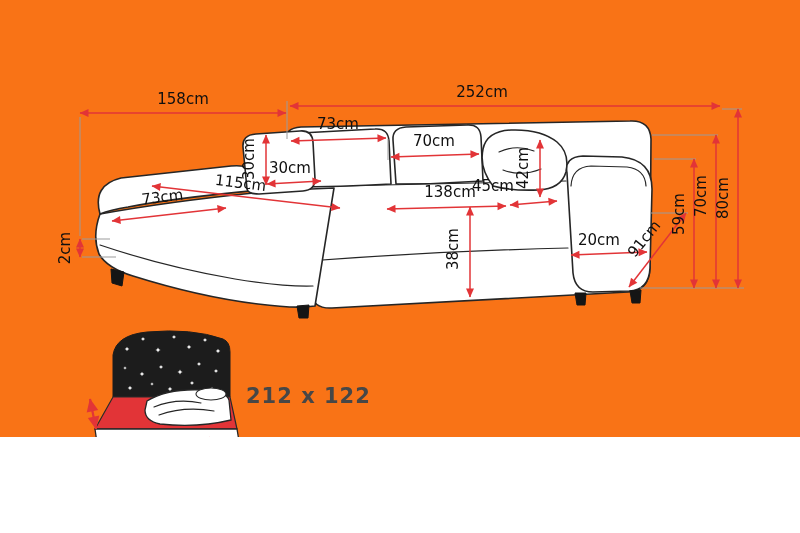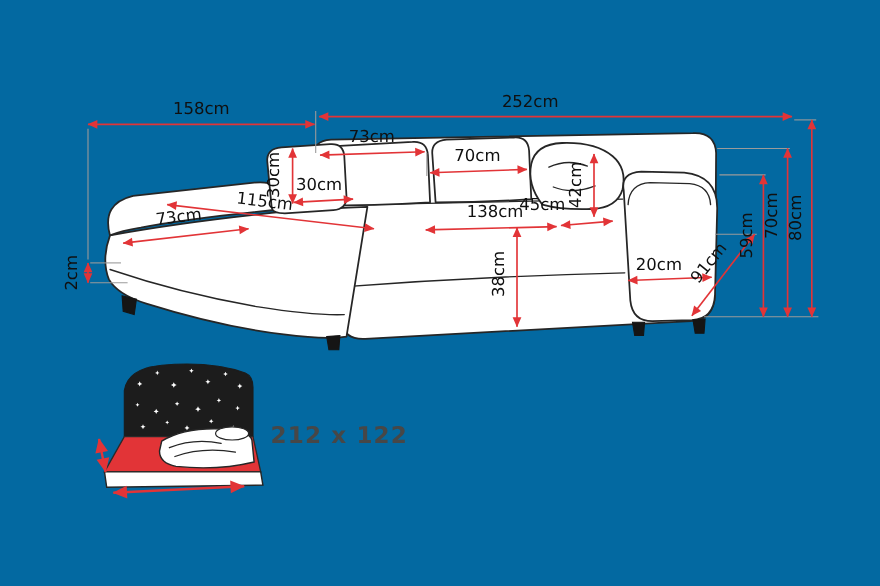--- a/index.html
+++ b/index.html
@@ -1,16 +1,16 @@
 <!DOCTYPE html>
 <html><head>
 <meta charset="utf-8">
 <style>
   html,body{margin:0;padding:0;background:#ffffff;}
-  .stage{position:relative;width:800px;height:533px;background:#0369a1;overflow:hidden;}
+  .stage{position:relative;width:800px;height:437px;background:#f97316;overflow:hidden;}
   svg{display:block;}
   .dim-label{font-family:"DejaVu Sans","Liberation Sans",sans-serif;font-size:15px;fill:#101010;}
   .size-label{font-family:"DejaVu Sans","Liberation Sans",sans-serif;font-size:21px;font-weight:bold;fill:#474747;letter-spacing:1px;}
   .outline{fill:#ffffff;stroke:#262626;stroke-width:1.6;stroke-linejoin:round;stroke-linecap:round;}
   .inner{fill:none;stroke:#262626;stroke-width:1.2;stroke-linecap:round;}
   .dimline{stroke:#e23437;stroke-width:1.5;fill:none;}
   .thickred{stroke:#e23437;stroke-width:2.2;fill:none;}
   .ext{stroke:#9b9b9b;stroke-width:1;fill:none;}
   .leg{fill:#151515;stroke:#151515;}
 </style>

